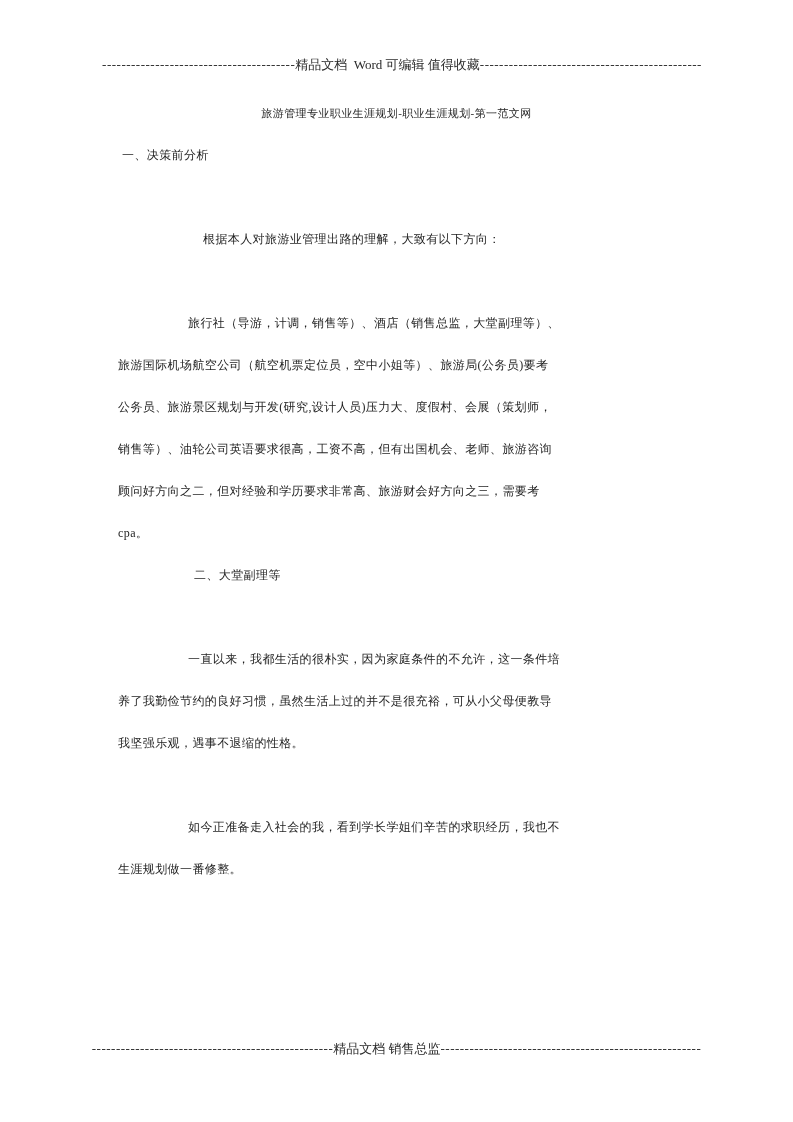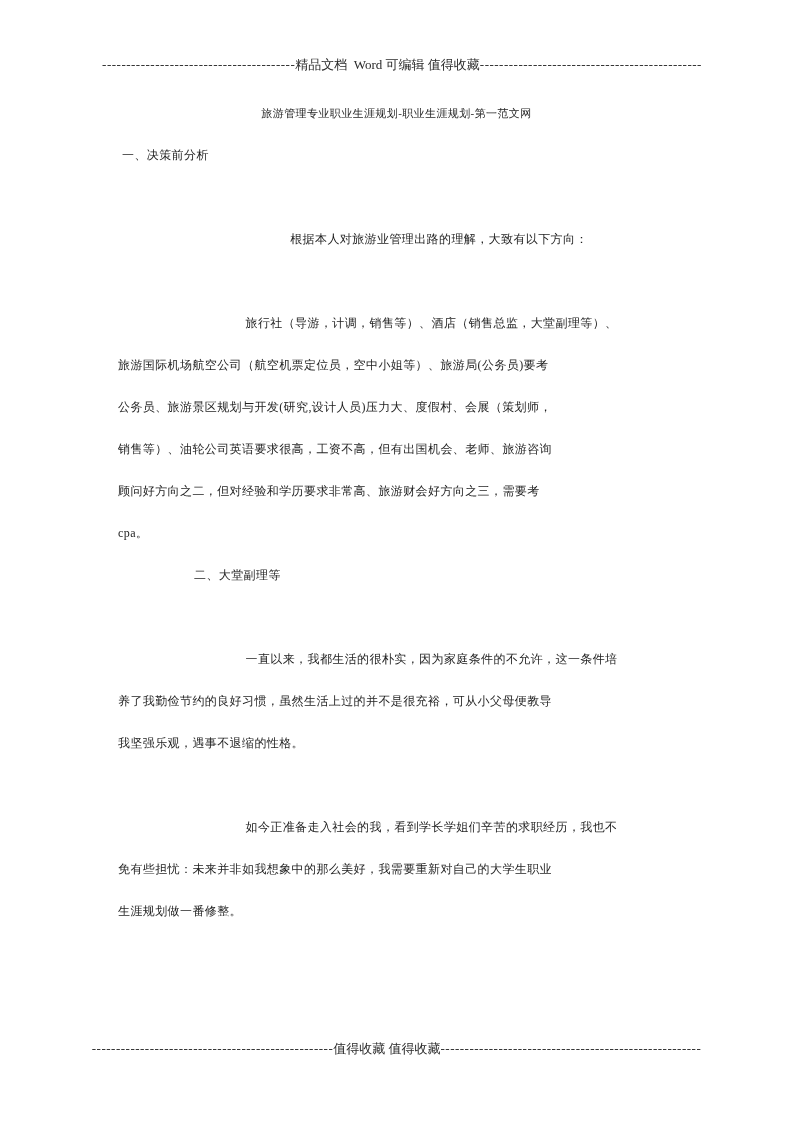--- a/index.html
+++ b/index.html
@@ -38,21 +38,21 @@
     height: 42px;
     line-height: 42px;
     font-size: 12px;
     letter-spacing: 0.4px;
     white-space: nowrap;
   }
   .title-line {
     text-align: center;
     font-size: 11px;
   }
-  .gap-before { margin-top: 42px; text-align: center; }
+  .gap-before { margin-top: 42px; }
   .ind-intro { text-indent: 85px; }
   .ind-para  { text-indent: 70px; }
   .ind-head  { text-indent: 76px; }
   .ind-h1    { text-indent: 4px; }
 </style>
 </head>
 <body>
 
 <div class="page">
 
@@ -74,22 +74,21 @@
     <div class="line">顾问好方向之二，但对经验和学历要求非常高、旅游财会好方向之三，需要考</div>
     <div class="line">cpa。</div>
 
     <div class="line ind-head">二、大堂副理等</div>
 
     <div class="line ind-para gap-before">一直以来，我都生活的很朴实，因为家庭条件的不允许，这一条件培</div>
     <div class="line">养了我勤俭节约的良好习惯，虽然生活上过的并不是很充裕，可从小父母便教导</div>
     <div class="line">我坚强乐观，遇事不退缩的性格。</div>
 
     <div class="line ind-para gap-before">如今正准备走入社会的我，看到学长学姐们辛苦的求职经历，我也不</div>
-    <div class="line">免有些担忧：未来并非如我想象中的那么美好，我需要重新对自己的大学生职业</div>
     <div class="line">生涯规划做一番修整。</div>
 
   </div>
 
   <div class="watermark footer-mark">
-    <span class="dashes">--------------------------------------------------</span><span>值得收藏 值得收藏</span><span class="dashes">------------------------------------------------------</span>
+    <span class="dashes">--------------------------------------------------</span><span>精品文档 销售总监</span><span class="dashes">------------------------------------------------------</span>
   </div>
 
 </div>
 
 </body></html>

